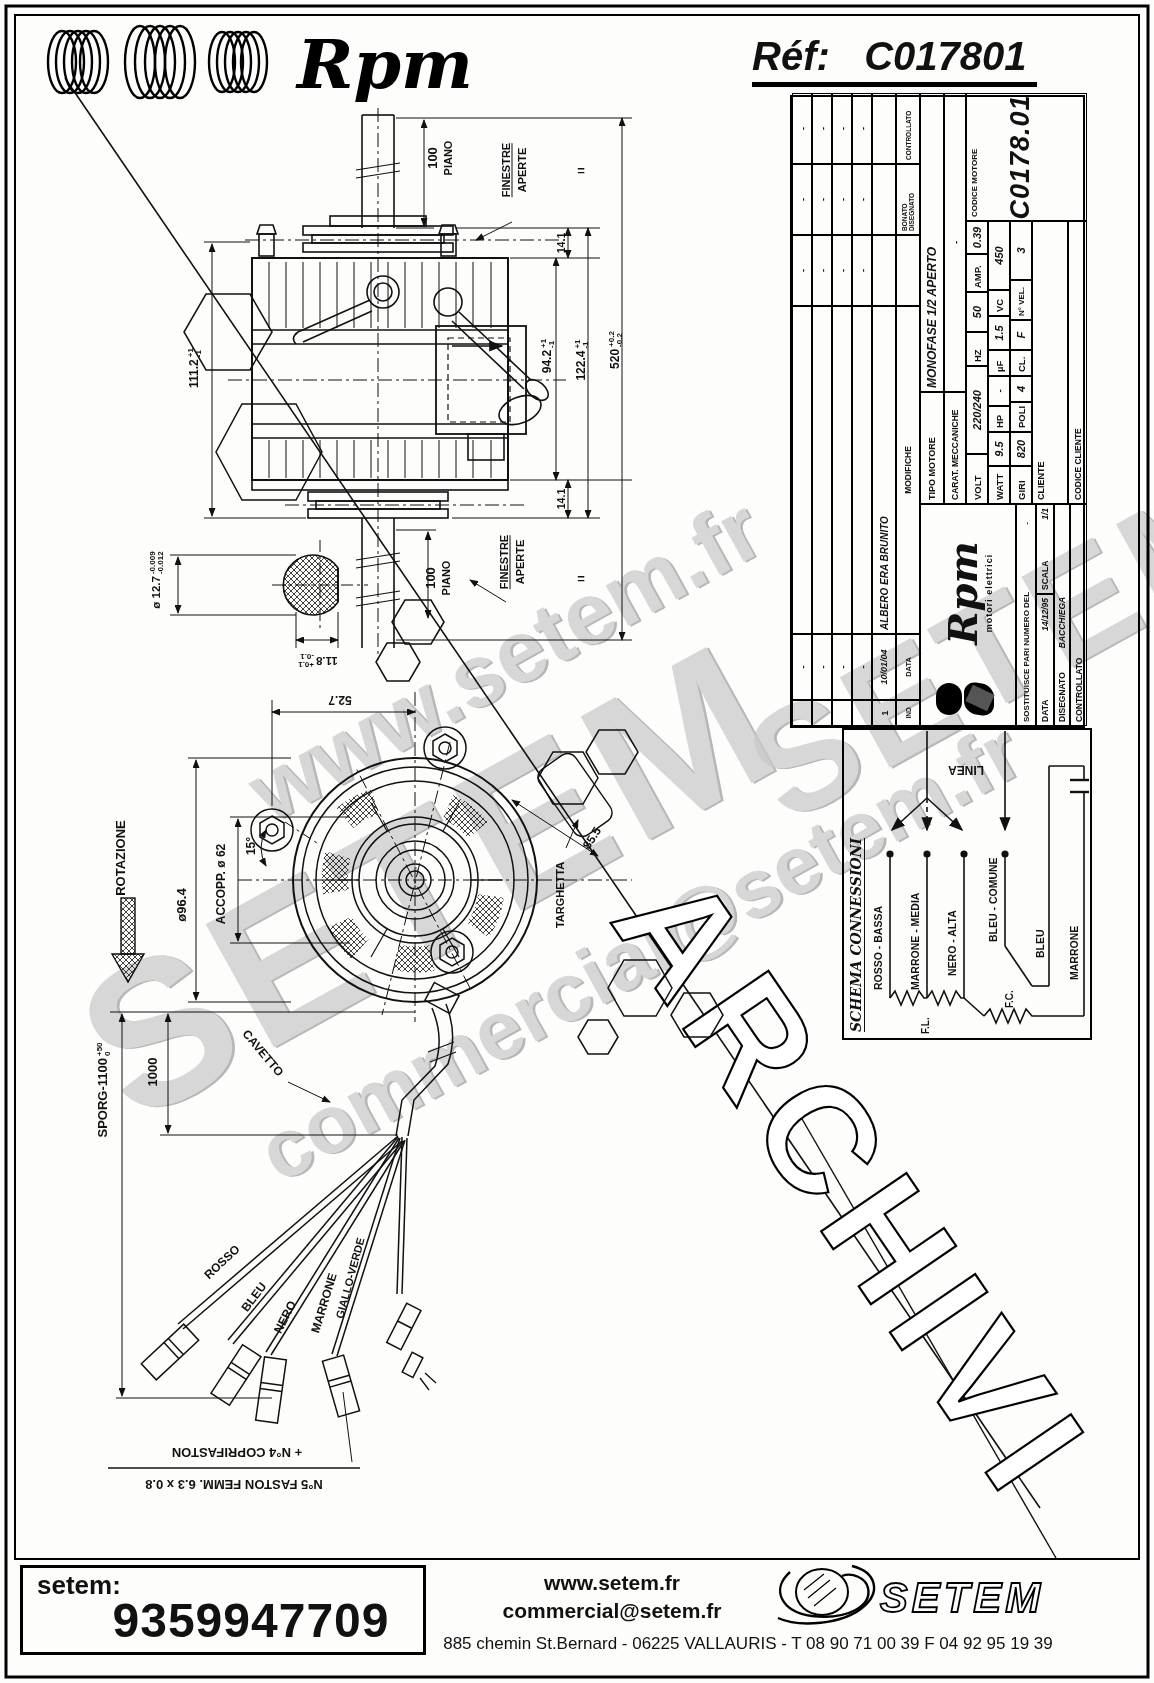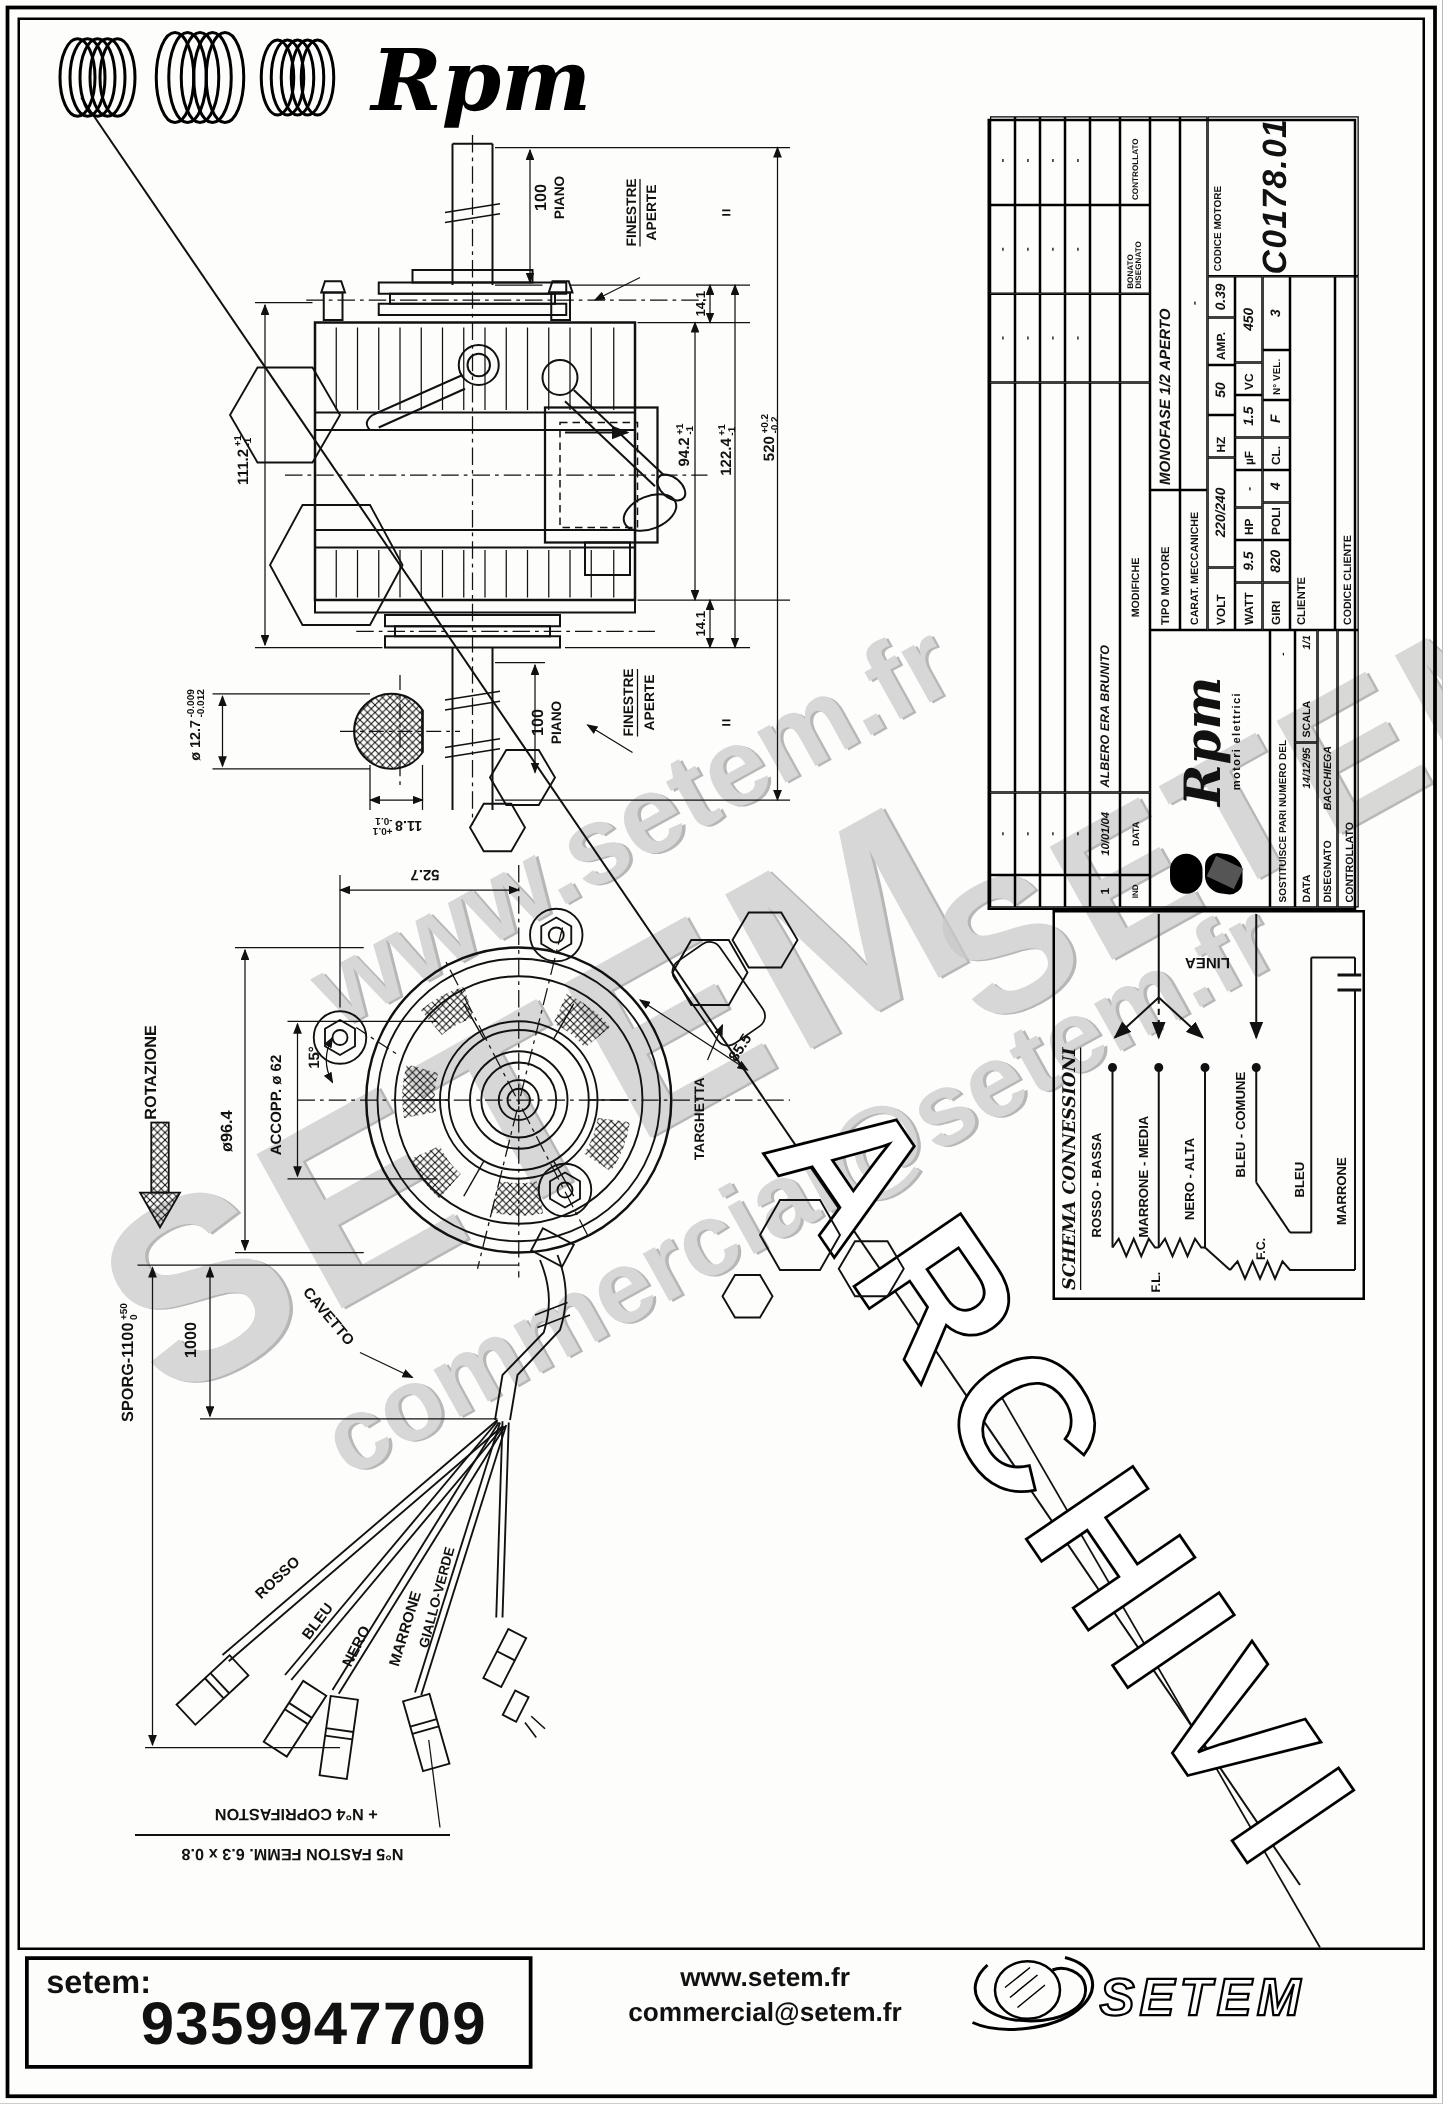--- a/index.html
+++ b/index.html
@@ -327,20 +327,24 @@
 
     <g stroke="#000" fill="none" stroke-width="2">
       <ellipse cx="822" cy="1592" rx="26" ry="23"></ellipse>
       <path d="M790,1572 C770,1590 782,1612 812,1616 C848,1620 872,1606 868,1588 C866,1578 852,1572 842,1576" stroke-width="2.4"></path>
       <path d="M852,1566 C876,1572 882,1592 862,1608 C842,1624 800,1628 778,1618" stroke-width="2.4"></path>
       <path d="M808,1598 l22,-18 M804,1590 l20,-16 M814,1606 l22,-18" stroke-width="1.2"></path>
     </g>
     <text x="962" y="1612" text-anchor="middle" font-family="Liberation Sans, sans-serif" font-style="italic" font-weight="bold" font-size="42" letter-spacing="4" fill="#ffffff" stroke="#000" stroke-width="1.8">SETEM</text>
   </svg>
 
+  <div class="tl lab" style="left:752px;top:34px;border-bottom:5px solid #000;padding:0 10px 3px 0;">
+    <span style="font:700 italic 40px 'Liberation Sans',sans-serif;">Réf:</span>
+    <span style="font:700 italic 40px 'Liberation Sans',sans-serif;margin-left:30px;">C017801</span>
+  </div>
 
   <span class="c lab" style="left:432px;top:158px;transform:translate(-50%,-50%) rotate(-90deg);font-size:13px;">100</span>
   <span class="c lab" style="left:448px;top:158px;transform:translate(-50%,-50%) rotate(-90deg);font-size:11px;">PIANO</span>
   <span class="c lab ul" style="left:506px;top:170px;transform:translate(-50%,-50%) rotate(-90deg);font-size:11px;">FINESTRE</span>
   <span class="c lab" style="left:522px;top:170px;transform:translate(-50%,-50%) rotate(-90deg);font-size:11px;">APERTE</span>
   <span class="c lab" style="left:581px;top:170px;font-size:13px;transform:translate(-50%,-50%);">=</span>
   <span class="c lab" style="left:561px;top:243px;transform:translate(-50%,-50%) rotate(-90deg);font-size:10.5px;">14.1</span>
   <span class="c lab" style="left:548px;top:356px;transform:translate(-50%,-50%) rotate(-90deg);font-size:12px;">
     <span class="dimv">94.2</span><span class="tol">
         <span>+1</span>
@@ -675,14 +679,15 @@
     <span class="sch-lbl" style="left:80px;top:190px;">BLEU</span>
     <span class="sch-lbl" style="left:58px;top:224px;">MARRONE</span>
   </div>
 
   <div id="codebox">
     <span class="tl" style="left:14px;top:2px;font:700 26px 'Liberation Sans',sans-serif;">setem:</span>
     <span class="c" style="left:228px;top:52px;transform:translate(-50%,-50%);font:700 48px 'Liberation Sans',sans-serif;letter-spacing:1px;">9359947709</span>
   </div>
   <span class="c" style="left:612px;top:1583px;transform:translate(-50%,-50%);font:700 21px 'Liberation Sans',sans-serif;">www.setem.fr</span>
   <span class="c" style="left:612px;top:1611px;transform:translate(-50%,-50%);font:700 21px 'Liberation Sans',sans-serif;">commercial@setem.fr</span>
+  <span class="c" style="left:748px;top:1644px;transform:translate(-50%,-50%);font:400 17px 'Liberation Sans',sans-serif;">885 chemin St.Bernard  -  06225 VALLAURIS  -  T 08 90 71 00 39   F 04 92 95 19 39</span>
 
 </div>
 
 </body></html>

